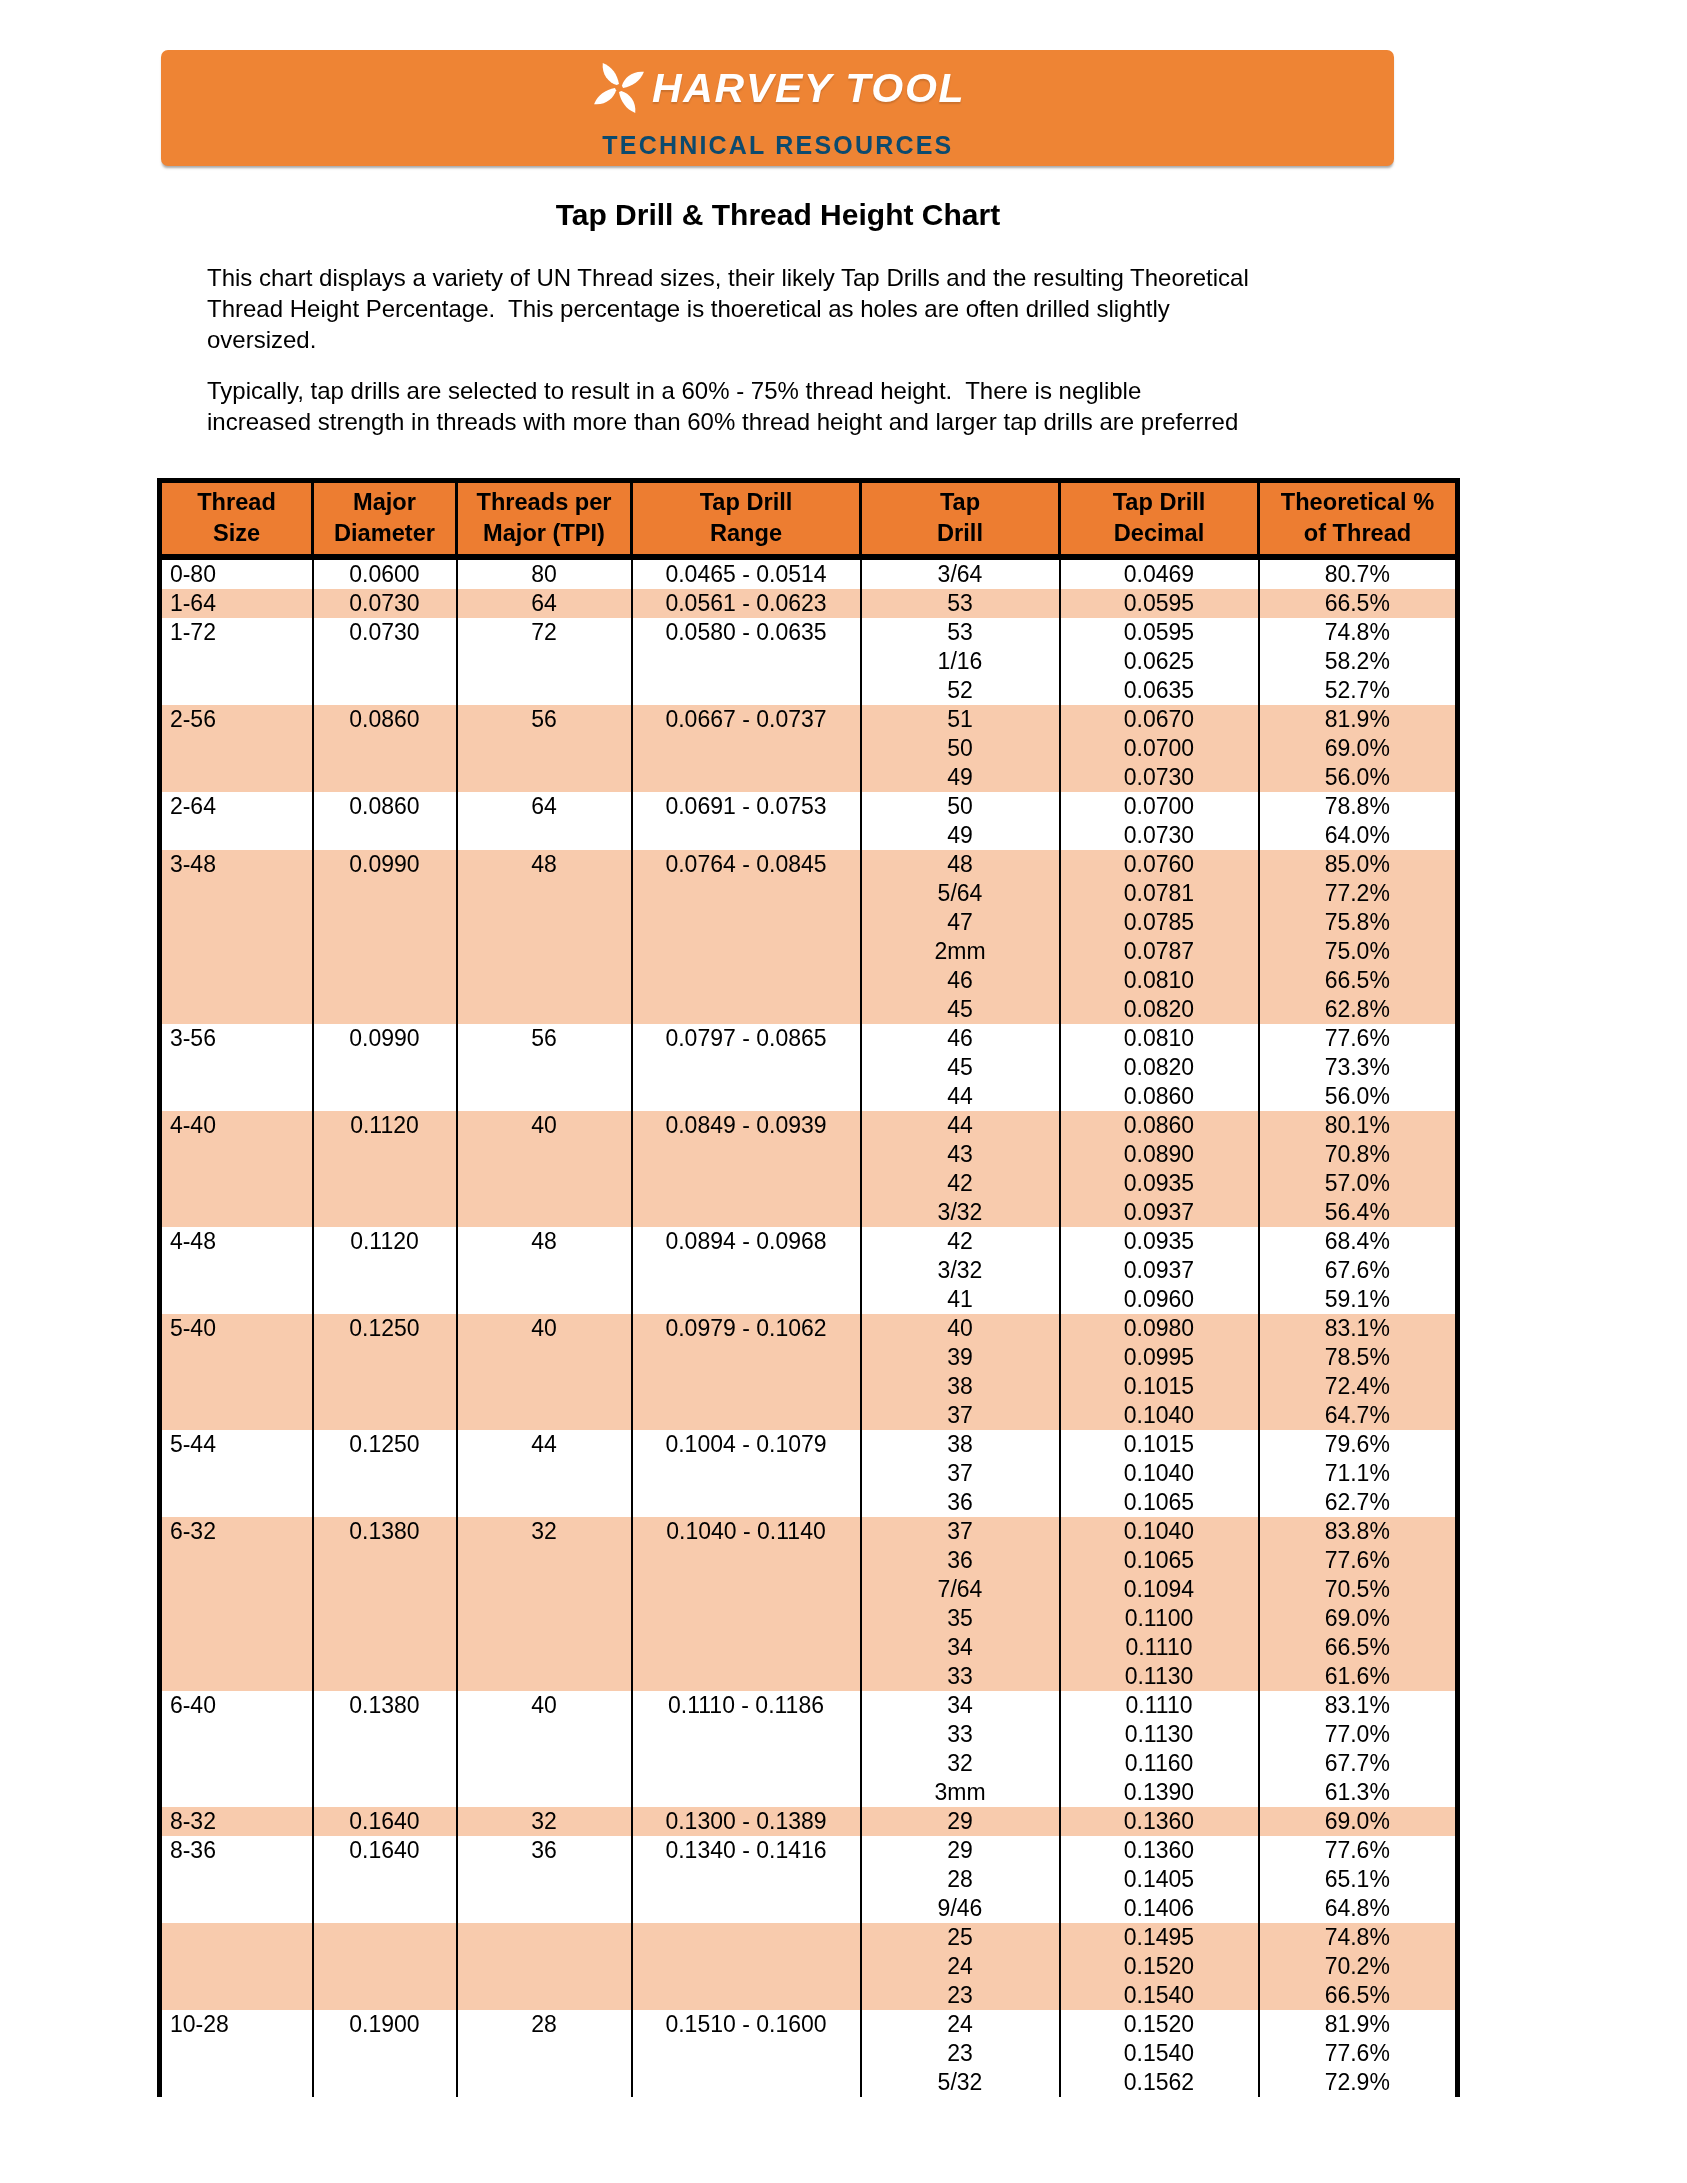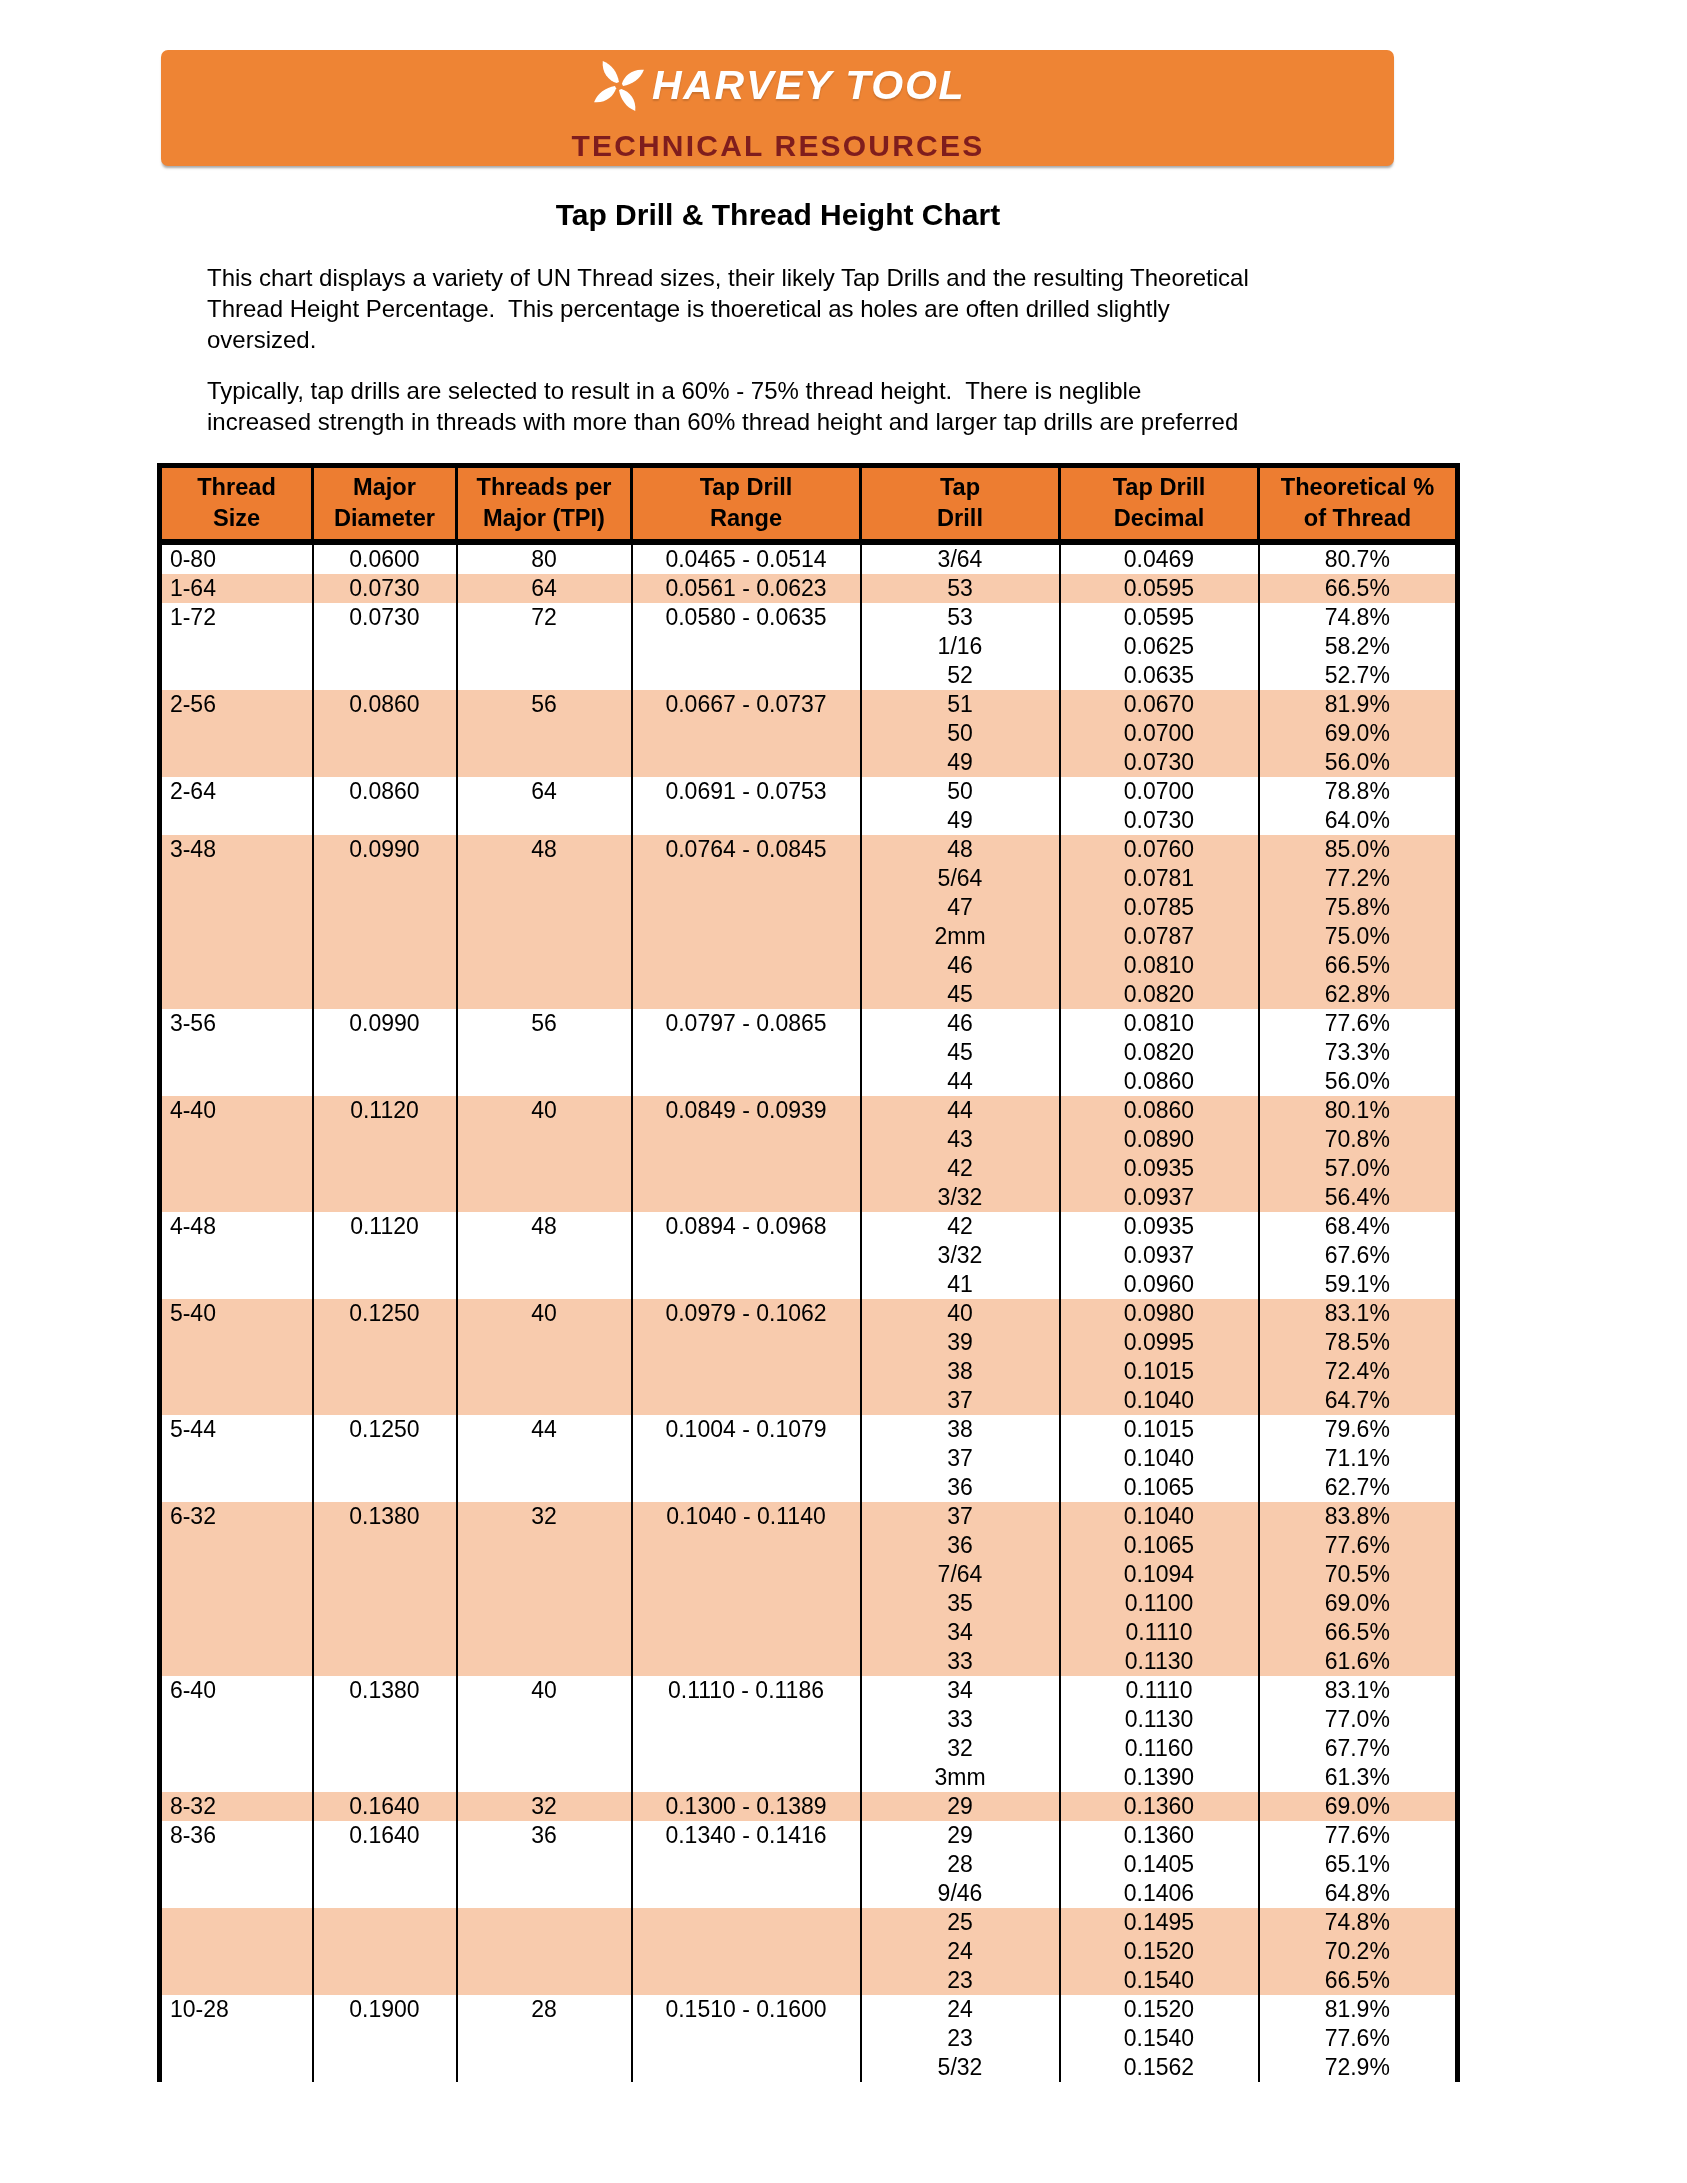--- a/index.html
+++ b/index.html
@@ -41,22 +41,22 @@
   .logo-icon svg { display: block; }
   .logo-text {
     color: #ffffff;
     font-size: 41px;
     font-weight: bold;
     font-style: italic;
     letter-spacing: 1.7px;
     text-shadow: 0 1.7px 1.7px rgba(0,0,0,0.15);
   }
   .tagline {
-    color: #7f1d1d;
-    font-size: 30px;
+    color: #0c4a6e;
+    font-size: 25px;
     font-weight: 600;
     letter-spacing: 2.2px;
     margin-top: 14px;
   }
   
   .page-title {
     width: 1233px;
     margin: 31px 0 0 4.4px;
     text-align: center;
     font-size: 30px;
@@ -72,21 +72,21 @@
     line-height: 31px;
     margin: 0 0 20px 0;
     white-space: pre-wrap;
   }
   .intro p:first-child { margin-top: 30px; }
   
   table.tap-table {
     border-collapse: collapse;
     table-layout: fixed;
     width: 1298px;
-    margin-top: 26px;
+    margin-top: 41px;
     border: 5.2px solid var(--border-black, #000);
     border-bottom: 0;
   }
   table.tap-table thead th {
     background: var(--header-orange, #ED7D31);
     border: 3.5px solid var(--border-black, #000);
     border-bottom: 6.1px solid var(--border-black, #000);
     font-size: 23.6px;
     font-weight: bold;
     line-height: 31px;

